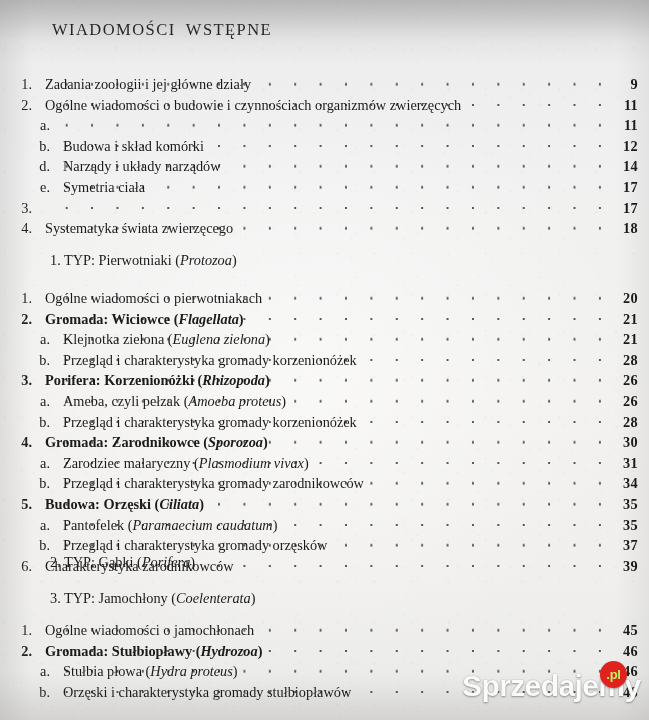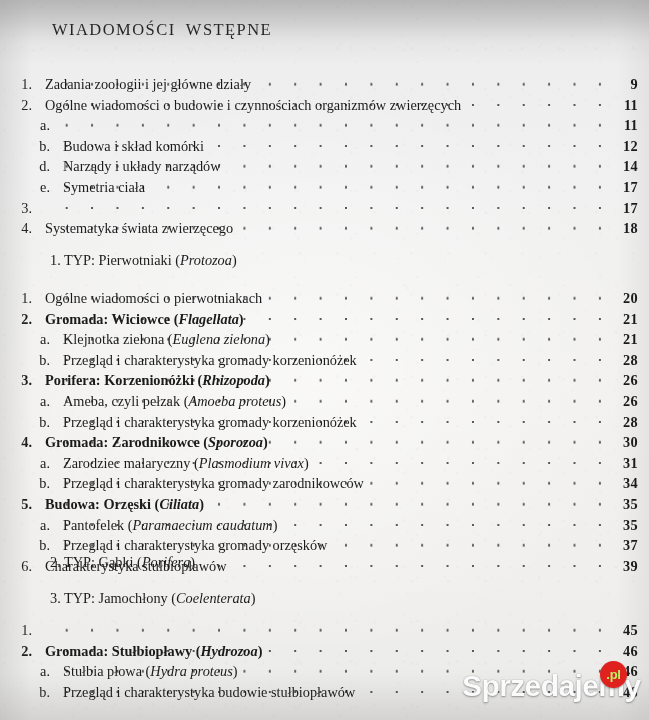--- a/index.html
+++ b/index.html
@@ -296,54 +296,55 @@
         </div>
         <div class="row lvl2">
           <div class="leader"></div>
           <span class="num">b.</span>
           <span class="label"><span>Przegląd i charakterystyka gromady orzęsków</span></span>
           <span class="pagenum">37</span>
         </div>
         <div class="row lvl1">
           <div class="leader"></div>
           <span class="num">6.</span>
-          <span class="label"><span>Charakterystyka stułbiopławów</span></span>
+          <span class="label"><span>Charakterystyka zarodnikowców</span></span>
           <span class="pagenum">39</span>
         </div>
       </div>
 
     <div class="toc-list" id="type2-head" style="top:552px;">
         <div class="section-head"><span>2. TYP: Gąbki (</span><i>Porifera</i><span>)</span></div>
       </div>
 
     <div class="toc-list" id="type3-head" style="top:588px;">
         <div class="section-head"><span>3. TYP: Jamochłony (</span><i>Coelenterata</i><span>)</span></div>
       </div>
     <div class="toc-list" id="type3-list" style="top:620px;">
         <div class="row lvl1">
           <div class="leader"></div>
           <span class="num">1.</span>
+          <span class="label"><span>Ogólne wiadomości o jamochłonach</span></span>
           <span class="pagenum">45</span>
         </div>
         <div class="row lvl1 strong">
           <div class="leader"></div>
           <span class="num">2.</span>
           <span class="label"><span>Gromada: Stułbiopławy (</span><i>Hydrozoa</i><span>)</span></span>
           <span class="pagenum">46</span>
         </div>
         <div class="row lvl2">
           <div class="leader"></div>
           <span class="num">a.</span>
           <span class="label"><span>Stułbia płowa (</span><i>Hydra proteus</i><span>)</span></span>
           <span class="pagenum">46</span>
         </div>
         <div class="row lvl2">
           <div class="leader"></div>
           <span class="num">b.</span>
-          <span class="label"><span>Przegląd i charakterystyka budowie stułbiopławów</span></span>
+          <span class="label"><span>Orzęski i charakterystyka gromady stułbiopławów</span></span>
           <span class="pagenum">48</span>
         </div>
       </div>
 
   </div>
 
   <div class="vignette"></div>
 
   <div class="watermark">Sprzedajemy</div>
   <div class="wm-badge">.pl</div>

